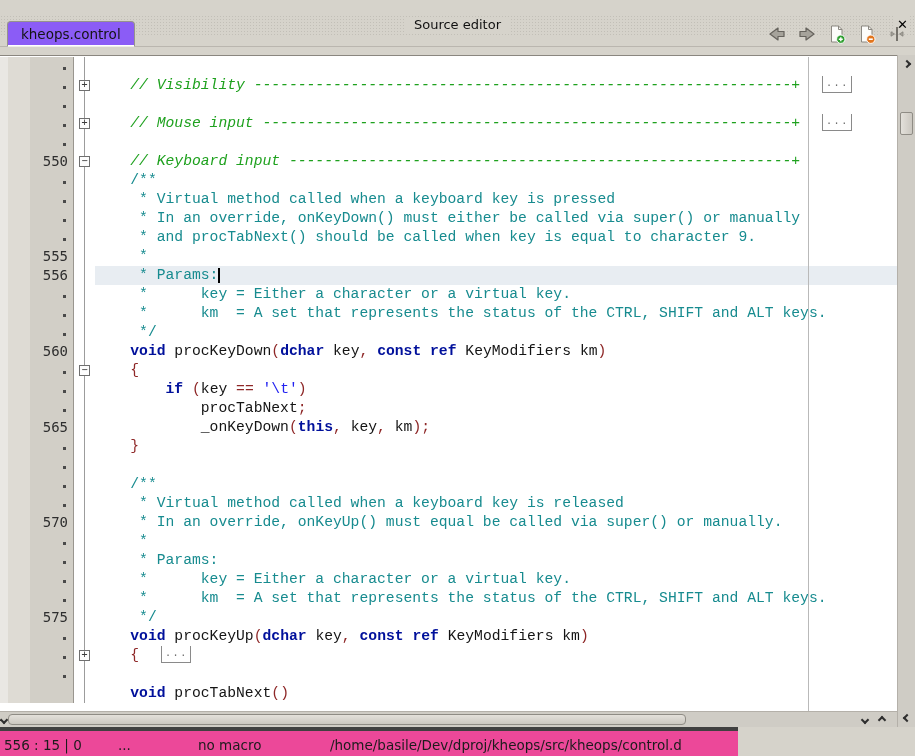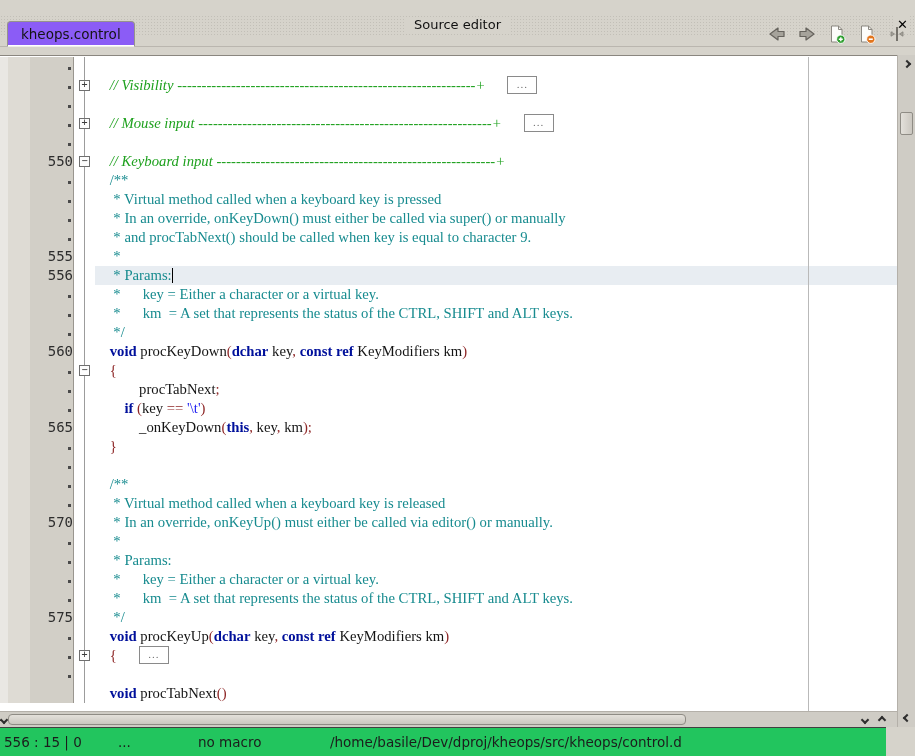--- a/index.html
+++ b/index.html
@@ -24,30 +24,30 @@
   #toolbar{position:absolute;right:8px;top:4px;display:flex;gap:10px;align-items:center;}
   .tb-btn{width:20px;height:20px;display:inline-flex;align-items:center;justify-content:center;}
 
   
   #editor{position:absolute;left:0;top:55px;width:897px;height:656px;background:#fff;
     border-top:1px solid #8a867f;overflow:hidden;}
   #code{position:absolute;left:0;top:1px;width:100%;}
   .row{display:flex;height:19px;align-items:stretch;}
   .g-strip{width:8px;background:#e9e7e3;flex:none;}
   .g-book{width:22px;background:#dedbd4;flex:none;}
-  .g-num{width:43px;background:#d2cfc7;flex:none;text-align:right;
+  .g-num{width:43px;background:#d2cfc7;flex:none;text-align:right;padding-right:5px;
     font-family:"DejaVu Sans Mono",monospace;font-size:14px;line-height:19px;color:#2e2e2e;}
   .g-num .dot{display:inline-block;width:3px;height:3px;background:#4a4a4a;margin:0 2px 1px 0;}
   .g-fold{width:22px;background:#fff;flex:none;position:relative;
     border-left:1px solid #9a968f;}
   .g-fold::before{content:"";position:absolute;left:10px;top:0;bottom:0;width:1px;background:#9c9c9c;}
   .foldbox{position:absolute;left:5px;top:4px;width:11px;height:11px;background:#fdfdfd;
     border:1px solid #6f6f6f;font-family:"DejaVu Sans Mono",monospace;font-size:10px;
     line-height:8px;text-align:center;color:#3c3c3c;z-index:2;}
-  .g-text{flex:1;margin:0;font-family:Liberation Serif, serif;font-size:14.7px;
+  .g-text{flex:1;margin:0;font-family:Liberation Mono, monospace;font-size:14.7px;
     line-height:19px;white-space:pre;color:var(--c-plain);overflow:hidden;}
   .row.cur .g-text{background:var(--c-curline);}
   .tk-c{color:var(--c-comment);font-style:italic;}
   .tk-d{color:var(--c-doc);}
   .tk-k{color:var(--c-kw);font-weight:bold;}
   .tk-s{color:var(--c-sym);}
   .tk-t{color:var(--c-str);}
   .tk-p{color:var(--c-plain);}
   .cbox{display:inline-block;vertical-align:middle;margin:-3px 0 0 22px;width:30px;height:18px;
     border:1px solid #8a8a8a;background:#fff;color:#6f6f6f;font-size:11px;line-height:14px;
@@ -65,22 +65,22 @@
   #vscroll .btn{position:absolute;left:0;width:18px;height:14px;display:flex;align-items:center;justify-content:center;}
   #vthumb{position:absolute;left:2px;top:57px;width:13px;height:23px;border:1px solid #8f8c85;
     border-radius:2px;background:linear-gradient(90deg,#e3e0da,#cbc7c0);}
   #hscroll{position:absolute;left:0;top:711px;width:897px;height:16px;background:#cfccc5;
     border-top:1px solid #b4b0a9;}
   #hscroll .btn{position:absolute;top:0;height:16px;width:14px;display:flex;align-items:center;justify-content:center;}
   #hthumb{position:absolute;left:8px;top:2px;width:678px;height:11px;border:1px solid #8f8c85;
     border-radius:4px;background:linear-gradient(180deg,#e3e0da,#cbc7c0);}
 
   
-  #statusbar{position:absolute;left:0;top:727px;width:886px;height:29px;background:#22c55e;
-    border-top:1px solid #404040;font-size:13.5px;color:#1c1c1c;}
+  #statusbar{position:absolute;left:0;top:727px;width:738px;height:29px;background:#ec4899;
+    border-top:4px solid #404040;font-size:13.5px;color:#1c1c1c;}
   #statusbar span{position:absolute;top:0;line-height:28px;white-space:nowrap;}
   #sb-caret{left:4px;} #sb-ellipsis{left:118px;} #sb-macro{left:198px;} #sb-path{left:330px;}
 </style>
 </head>
 <body>
 
 <div id="win">
 
   <div id="titlebar">
     <span class="ttl">Source editor</span>
@@ -255,32 +255,32 @@
           <span class="g-fold">
             <span class="foldbox">−</span>
           </span>
           <pre class="g-text"><span class="tk-p">    </span><span class="tk-s">{</span></pre>
         </div>
         <div class="row">
           <span class="g-strip"></span>
           <span class="g-book"></span>
           <span class="g-num"><span class="dot"></span></span>
           <span class="g-fold"></span>
+          <pre class="g-text"><span class="tk-p">        </span><span class="tk-k">if</span><span class="tk-p"> </span><span class="tk-s">(</span><span class="tk-p">key </span><span class="tk-s">==</span><span class="tk-p"> </span><span class="tk-t">'\t'</span><span class="tk-s">)</span></pre>
+        </div>
+        <div class="row">
+          <span class="g-strip"></span>
+          <span class="g-book"></span>
+          <span class="g-num"><span class="dot"></span></span>
+          <span class="g-fold"></span>
           <pre class="g-text"><span class="tk-p">            procTabNext</span><span class="tk-s">;</span></pre>
         </div>
         <div class="row">
           <span class="g-strip"></span>
           <span class="g-book"></span>
-          <span class="g-num"><span class="dot"></span></span>
-          <span class="g-fold"></span>
-          <pre class="g-text"><span class="tk-p">        </span><span class="tk-k">if</span><span class="tk-p"> </span><span class="tk-s">(</span><span class="tk-p">key </span><span class="tk-s">==</span><span class="tk-p"> </span><span class="tk-t">'\t'</span><span class="tk-s">)</span></pre>
-        </div>
-        <div class="row">
-          <span class="g-strip"></span>
-          <span class="g-book"></span>
           <span class="g-num">565</span>
           <span class="g-fold"></span>
           <pre class="g-text"><span class="tk-p">            _onKeyDown</span><span class="tk-s">(</span><span class="tk-k">this</span><span class="tk-s">,</span><span class="tk-p"> key</span><span class="tk-s">,</span><span class="tk-p"> km</span><span class="tk-s">);</span></pre>
         </div>
         <div class="row">
           <span class="g-strip"></span>
           <span class="g-book"></span>
           <span class="g-num"><span class="dot"></span></span>
           <span class="g-fold"></span>
           <pre class="g-text"><span class="tk-p">    </span><span class="tk-s">}</span></pre>
@@ -304,21 +304,21 @@
           <span class="g-book"></span>
           <span class="g-num"><span class="dot"></span></span>
           <span class="g-fold"></span>
           <pre class="g-text"><span class="tk-d">     * Virtual method called when a keyboard key is released</span></pre>
         </div>
         <div class="row">
           <span class="g-strip"></span>
           <span class="g-book"></span>
           <span class="g-num">570</span>
           <span class="g-fold"></span>
-          <pre class="g-text"><span class="tk-d">     * In an override, onKeyUp() must either be called via editor() or manually.</span></pre>
+          <pre class="g-text"><span class="tk-d">     * In an override, onKeyUp() must equal be called via super() or manually.</span></pre>
         </div>
         <div class="row">
           <span class="g-strip"></span>
           <span class="g-book"></span>
           <span class="g-num"><span class="dot"></span></span>
           <span class="g-fold"></span>
           <pre class="g-text"><span class="tk-d">     *</span></pre>
         </div>
         <div class="row">
           <span class="g-strip"></span>

